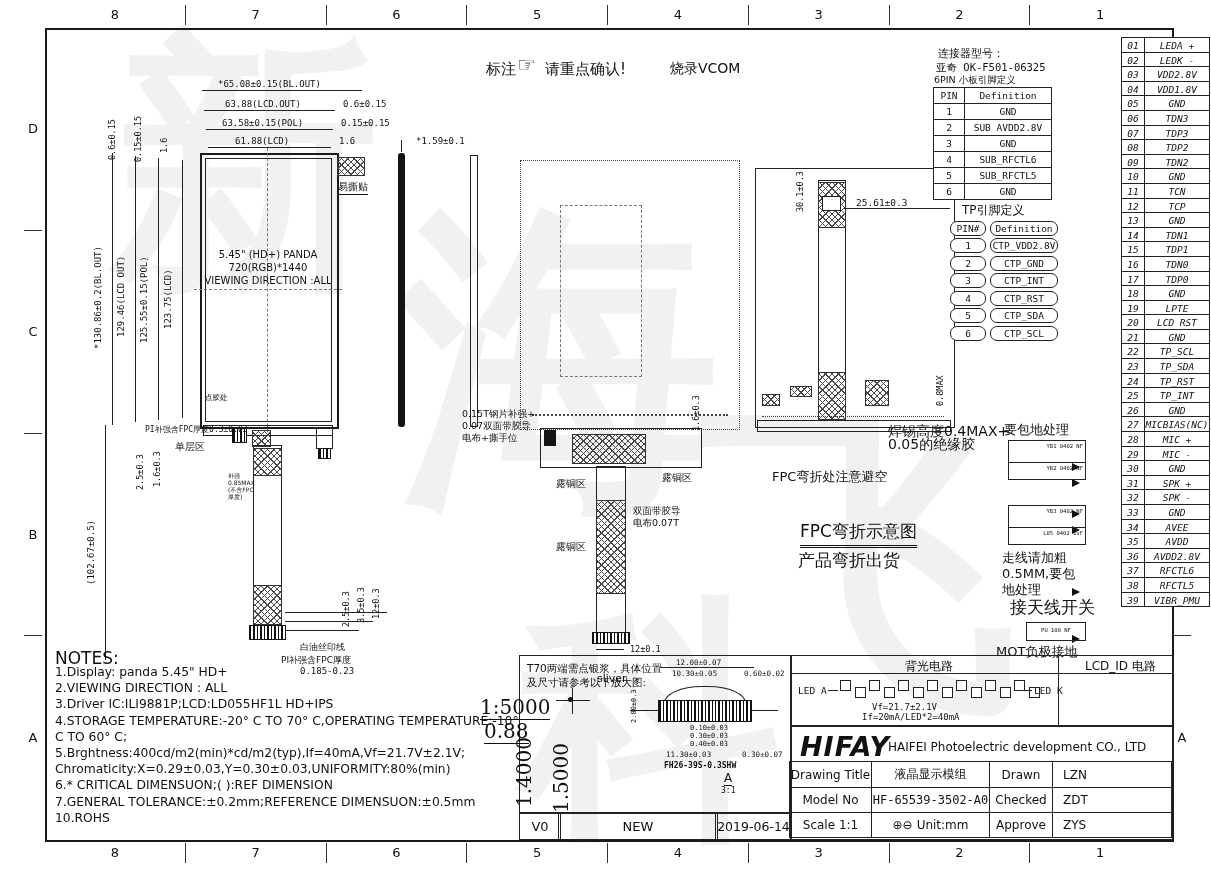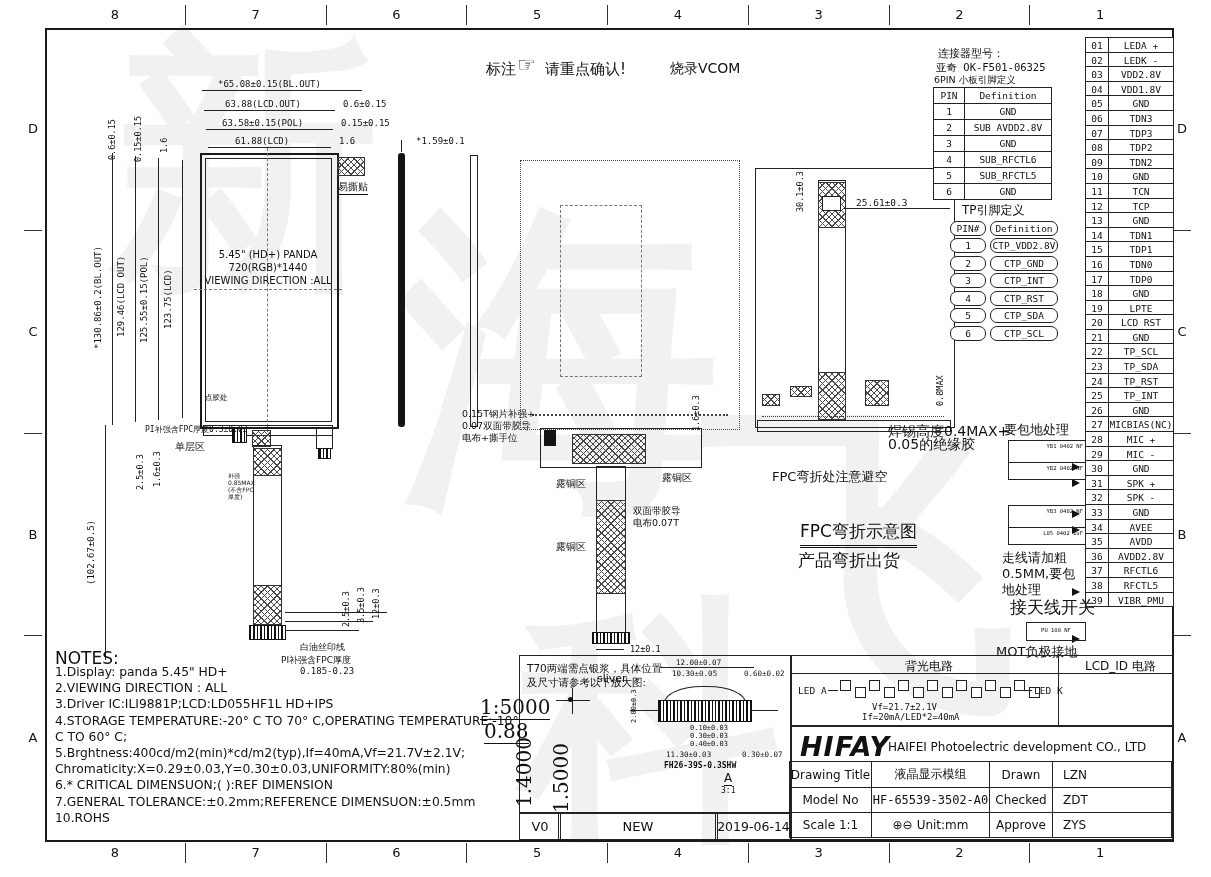--- a/index.html
+++ b/index.html
@@ -31,21 +31,21 @@
   .zonev>div:last-child{border-bottom:none;}
   
   .ctbl{position:absolute;font-size:9.5px;font-family:"DejaVu Sans Mono",monospace;}
   .ctr{display:flex;margin-top:-1px;}
   .ctr>span{border:1px solid #222;margin-left:-1px;display:flex;align-items:center;
             justify-content:center;height:15px;background:#fff;}
   .tpl{position:absolute;font-size:9.5px;font-family:"DejaVu Sans Mono",monospace;}
   .tpr{display:flex;gap:4px;margin-top:2.5px;}
   .tpr>span{border:1px solid #222;border-radius:7px;text-align:center;line-height:13px;height:13px;background:#fff;}
   
-  #pin-list{position:absolute;left:1085px;top:38px;font-family:"DejaVu Sans Mono",monospace;}
+  #pin-list{position:absolute;left:1121px;top:38px;font-family:"DejaVu Sans Mono",monospace;font-style:italic;}
   .prow{display:flex;margin-top:-1px;height:15.6px;}
   .pno{width:22px;border:1px solid #222;text-align:center;font-size:9.5px;line-height:15.6px;background:#fff;}
   .pnm{width:64px;border:1px solid #222;border-left:none;text-align:center;font-size:9.5px;line-height:15.6px;background:#fff;}
   .arw{position:absolute;width:0;height:0;border-left:8px solid #111;border-top:4px solid transparent;border-bottom:4px solid transparent;}
   
   #notes-list{position:absolute;left:55px;top:664px;font-size:12.3px;line-height:16.2px;width:470px;}
   #notes-list>div{white-space:pre-line;}
   
   #tb-grid{position:absolute;left:790px;top:762px;width:382px;height:76px;display:grid;
            grid-template-columns:82px 118px 63px 119px;grid-template-rows:26px 25px 25px;font-size:12px;}

